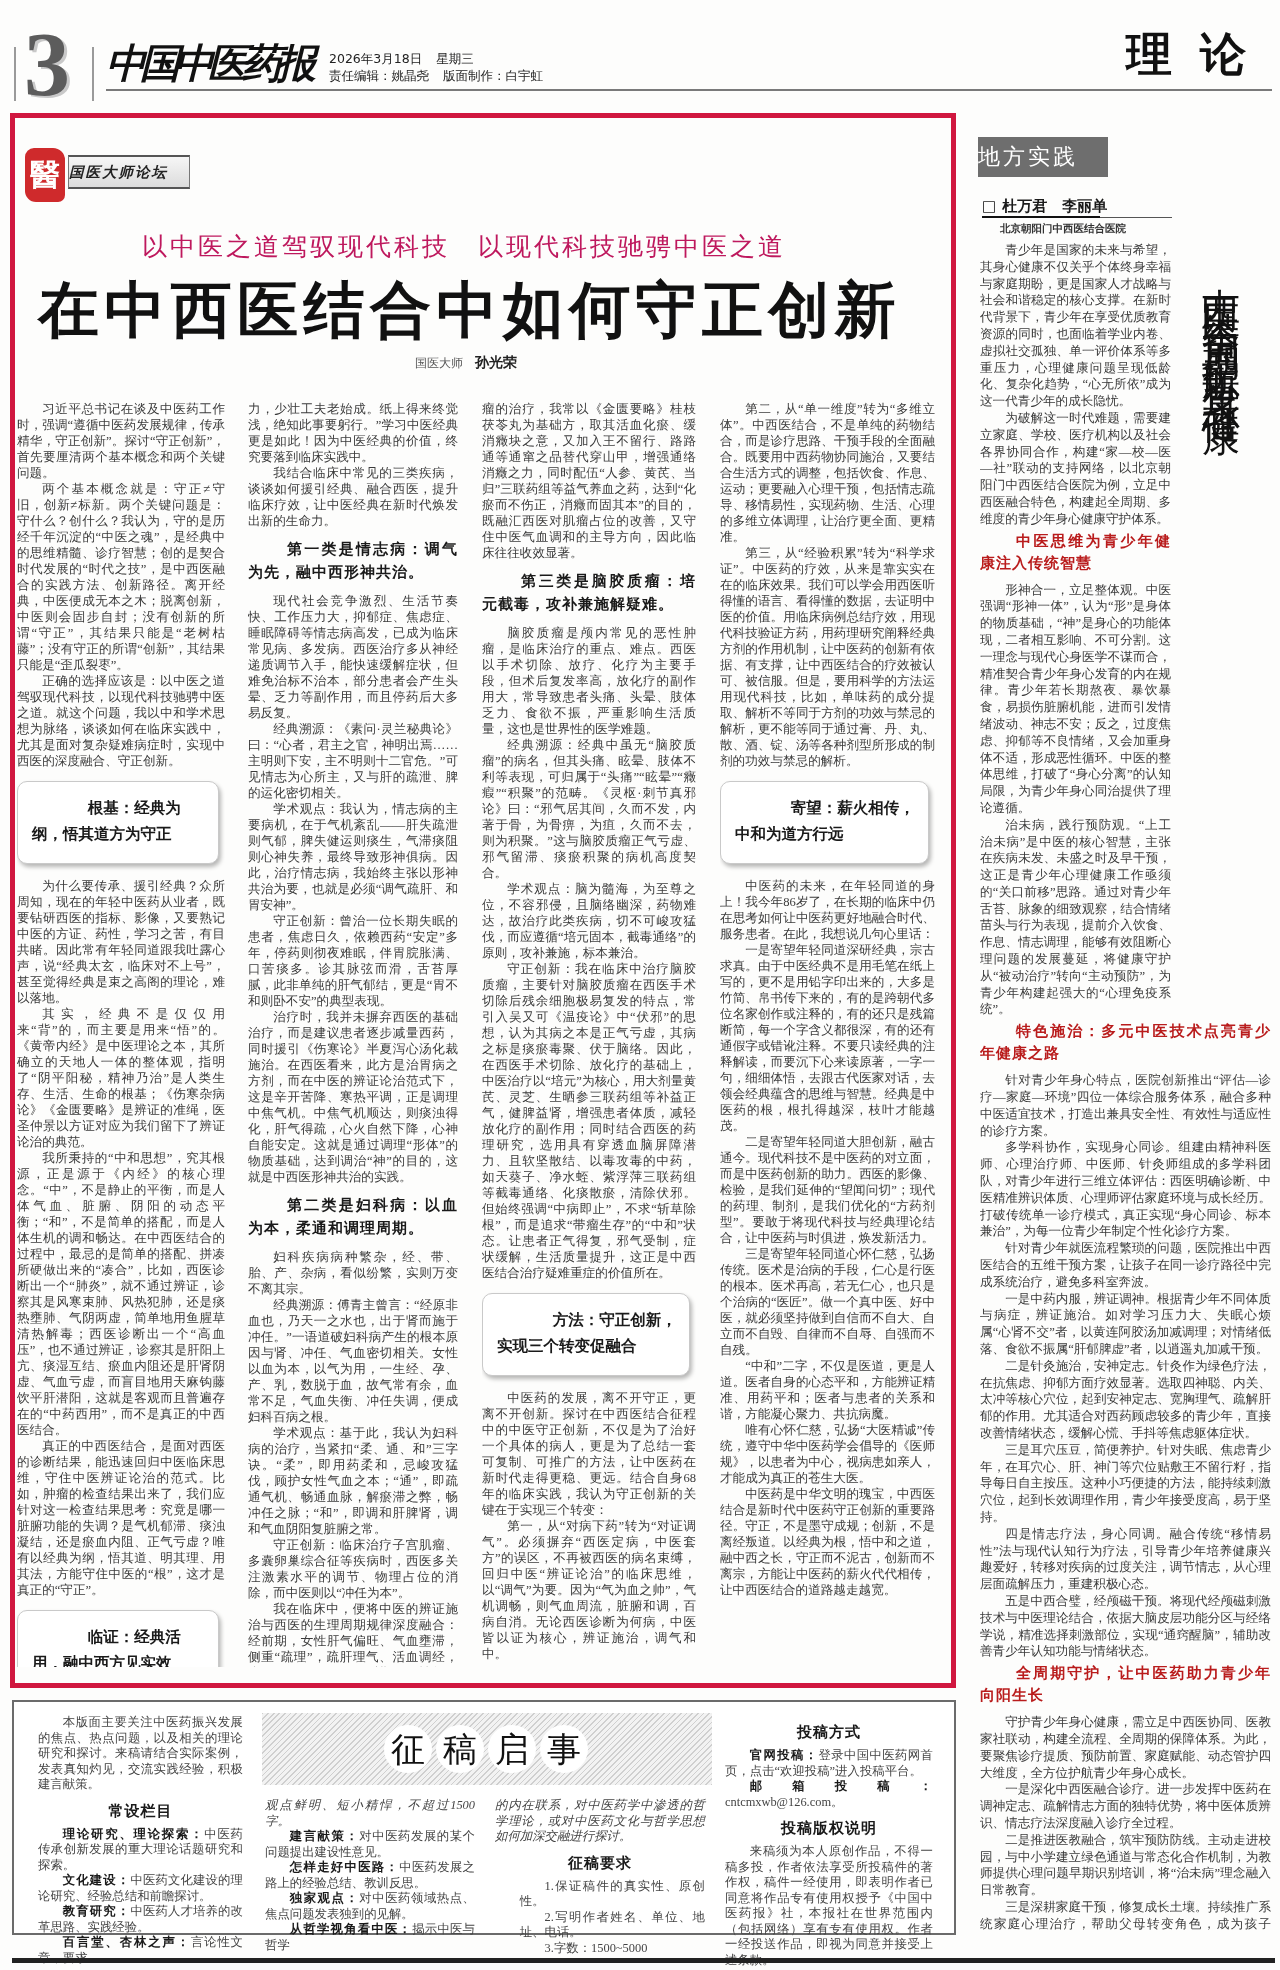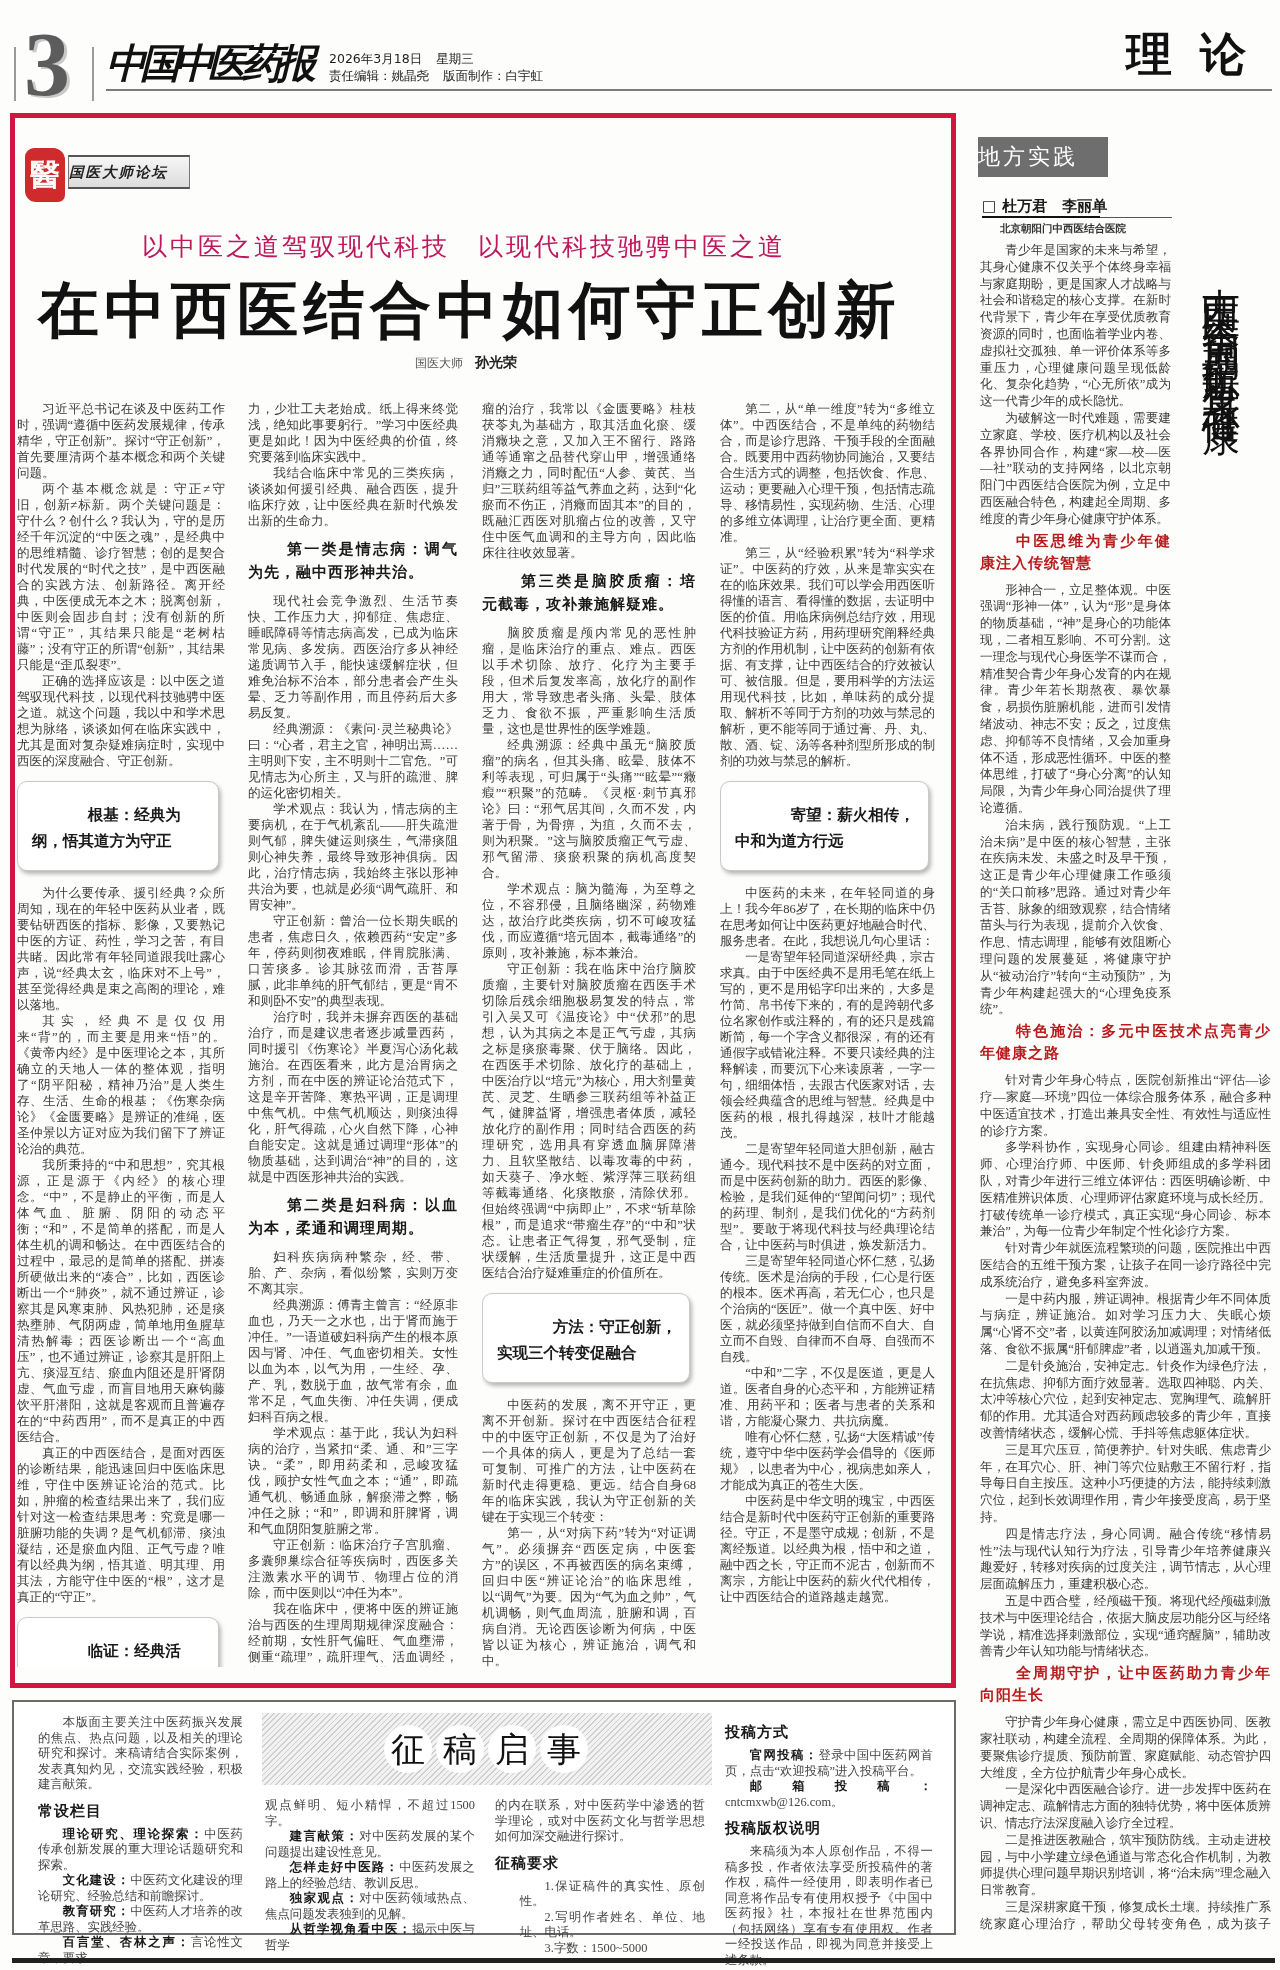--- a/index.html
+++ b/index.html
@@ -20,40 +20,40 @@
 .subt{left:142px;top:232px;font:25px/30px "DejaVu Sans",sans-serif;letter-spacing:3px;color:#be185d;white-space:nowrap;}
 .title{left:38px;top:277px;font:bold 61px/66px "DejaVu Sans",sans-serif;letter-spacing:5.4px;color:#111;white-space:nowrap;}
 .byline{left:415px;top:353px;white-space:nowrap;}
 .byline .r{font:12px/18px "DejaVu Serif",serif;color:#555;}
 .byline .n{font:bold 14px/18px "DejaVu Sans",sans-serif;color:#222;margin-left:12px;}
 
 .col{position:absolute;top:401px;height:1266px;overflow:hidden;font-size:12.6px;line-height:16px;text-align:justify;color:#3a3a3a;}
 .col p{margin:0;text-indent:2em;}
 .col p.cont{text-indent:0;}
 .col h3{margin:9px 0 9px;font:bold 15px/23px "DejaVu Sans",sans-serif;text-indent:2.6em;color:#1a1a1a;letter-spacing:1px;}
-.qbox{margin:12px 6px 14px 0;padding:20px 12px 16px 14px;border:1px solid #c9c9c9;border-radius:10px;box-shadow:2px 3px 4px rgba(0,0,0,.28);font:bold 15.5px/26px "DejaVu Sans",sans-serif;color:#1a1a1a;text-indent:3.6em;text-align:left;background:#fff;}
+.qbox{margin:12px 6px 14px 0;padding:13px 12px 16px 14px;border:1px solid #c9c9c9;border-radius:10px;box-shadow:2px 3px 4px rgba(0,0,0,.28);font:bold 15.5px/26px "DejaVu Sans",sans-serif;color:#1a1a1a;text-indent:3.6em;text-align:left;background:#fff;}
 
 .tag{left:978px;top:137px;width:130px;height:40px;background:#6e6e6e;color:#fff;font:22px/40px "DejaVu Serif",serif;text-align:left;letter-spacing:3px;}
 .authors{left:982px;top:197px;font:bold 15px/19px "DejaVu Sans",sans-serif;color:#1a1a1a;white-space:nowrap;text-align:right;}
 .authors .mk{font-weight:normal;margin-right:6px;}
 .arule{left:982px;top:217px;width:190px;height:1px;background:#555;}
 .arule2{left:982px;top:216px;width:118px;height:2px;background:#111;}
 .affil{left:1000px;top:221px;font:bold 10.5px/14px "DejaVu Sans",sans-serif;color:#333;white-space:nowrap;}
 .side{left:980px;top:242px;width:291px;height:1692px;overflow:hidden;font-size:12.6px;line-height:16.8px;text-align:justify;color:#3a3a3a;}
 .side p{margin:0;text-indent:2em;}
 .side h3{margin:2px 0 8px;font:bold 15px/22px "DejaVu Sans",sans-serif;text-indent:2.4em;color:#b91c1c;letter-spacing:1px;}
 .vfloat{float:right;width:100px;height:778px;position:relative;}
 .vtitle{position:absolute;left:30px;top:16px;writing-mode:vertical-rl;font:38px/40px "DejaVu Sans",sans-serif;letter-spacing:8px;color:#111;}
 
 .cfp{left:12px;top:1700px;width:944px;height:235px;border:2px solid #6b6b6b;background:#fff;font-size:12.4px;line-height:15.5px;color:#444;}
 .cfp .blk{position:absolute;text-align:justify;}
 .cfp p{margin:0;text-indent:2em;}
-.cfp p.cont{text-indent:0;}
+.cfp p.cont{text-indent:0;font-style:italic;}
 .cfp b{color:#1a1a1a;letter-spacing:1px;}
-.cfp h4{margin:8px 0 6px;font:bold 15px/20px "DejaVu Serif",serif;color:#1a1a1a;letter-spacing:1px;}
+.cfp h4{margin:8px 0 6px;font:bold 15px/20px "DejaVu Serif",serif;text-align:center;color:#1a1a1a;letter-spacing:1px;}
 .cfp .li{margin:0 0 0 2em;}
 .banner{left:248px;top:11px;width:450px;height:72px;background:repeating-linear-gradient(135deg,#cfcfcf 0 1.2px,#f2f2f2 1.2px 4px);display:flex;align-items:center;padding-left:122px;gap:4px;}
 .banner span{width:48px;height:48px;border-radius:50%;background:#fff;font:34px/48px "DejaVu Serif",serif;text-align:center;color:#111;}
 .bline{left:12px;top:1958px;width:1263px;height:5px;background:#222;}
 </style>
 </head>
 <body>
 
 <div class="pbar" style="left:14px"></div>
 <div class="a pnum">3</div>

